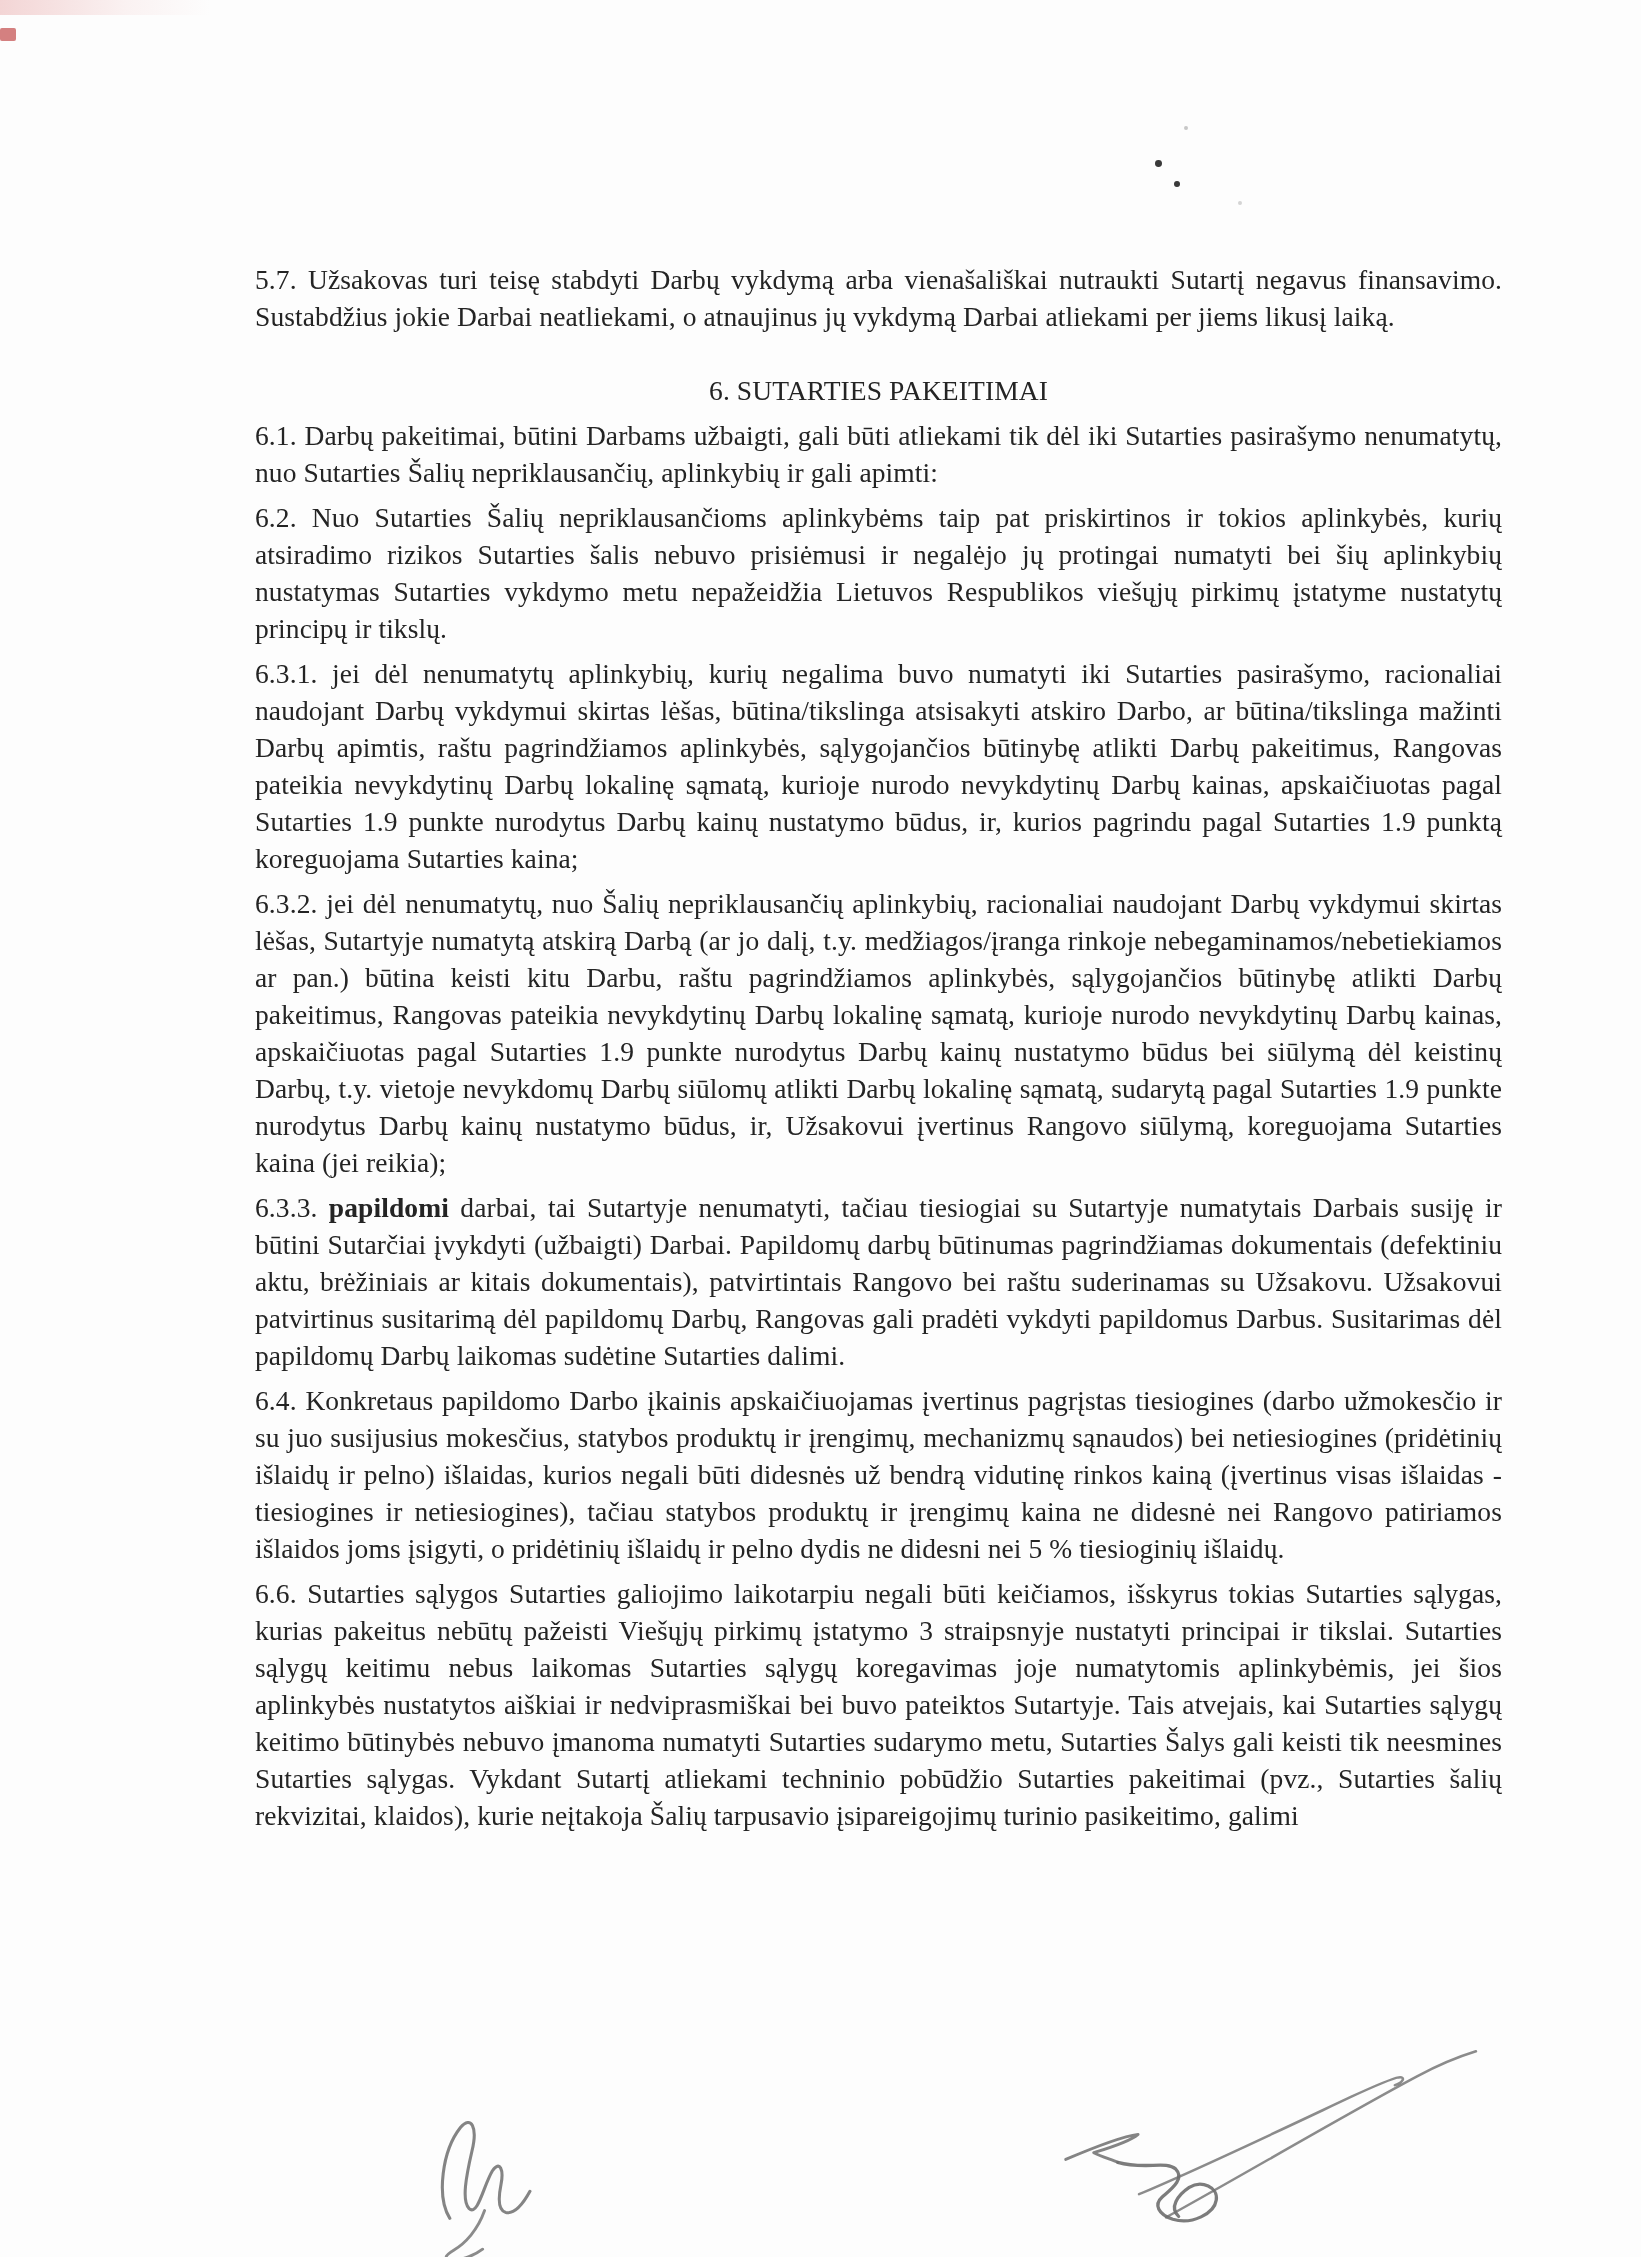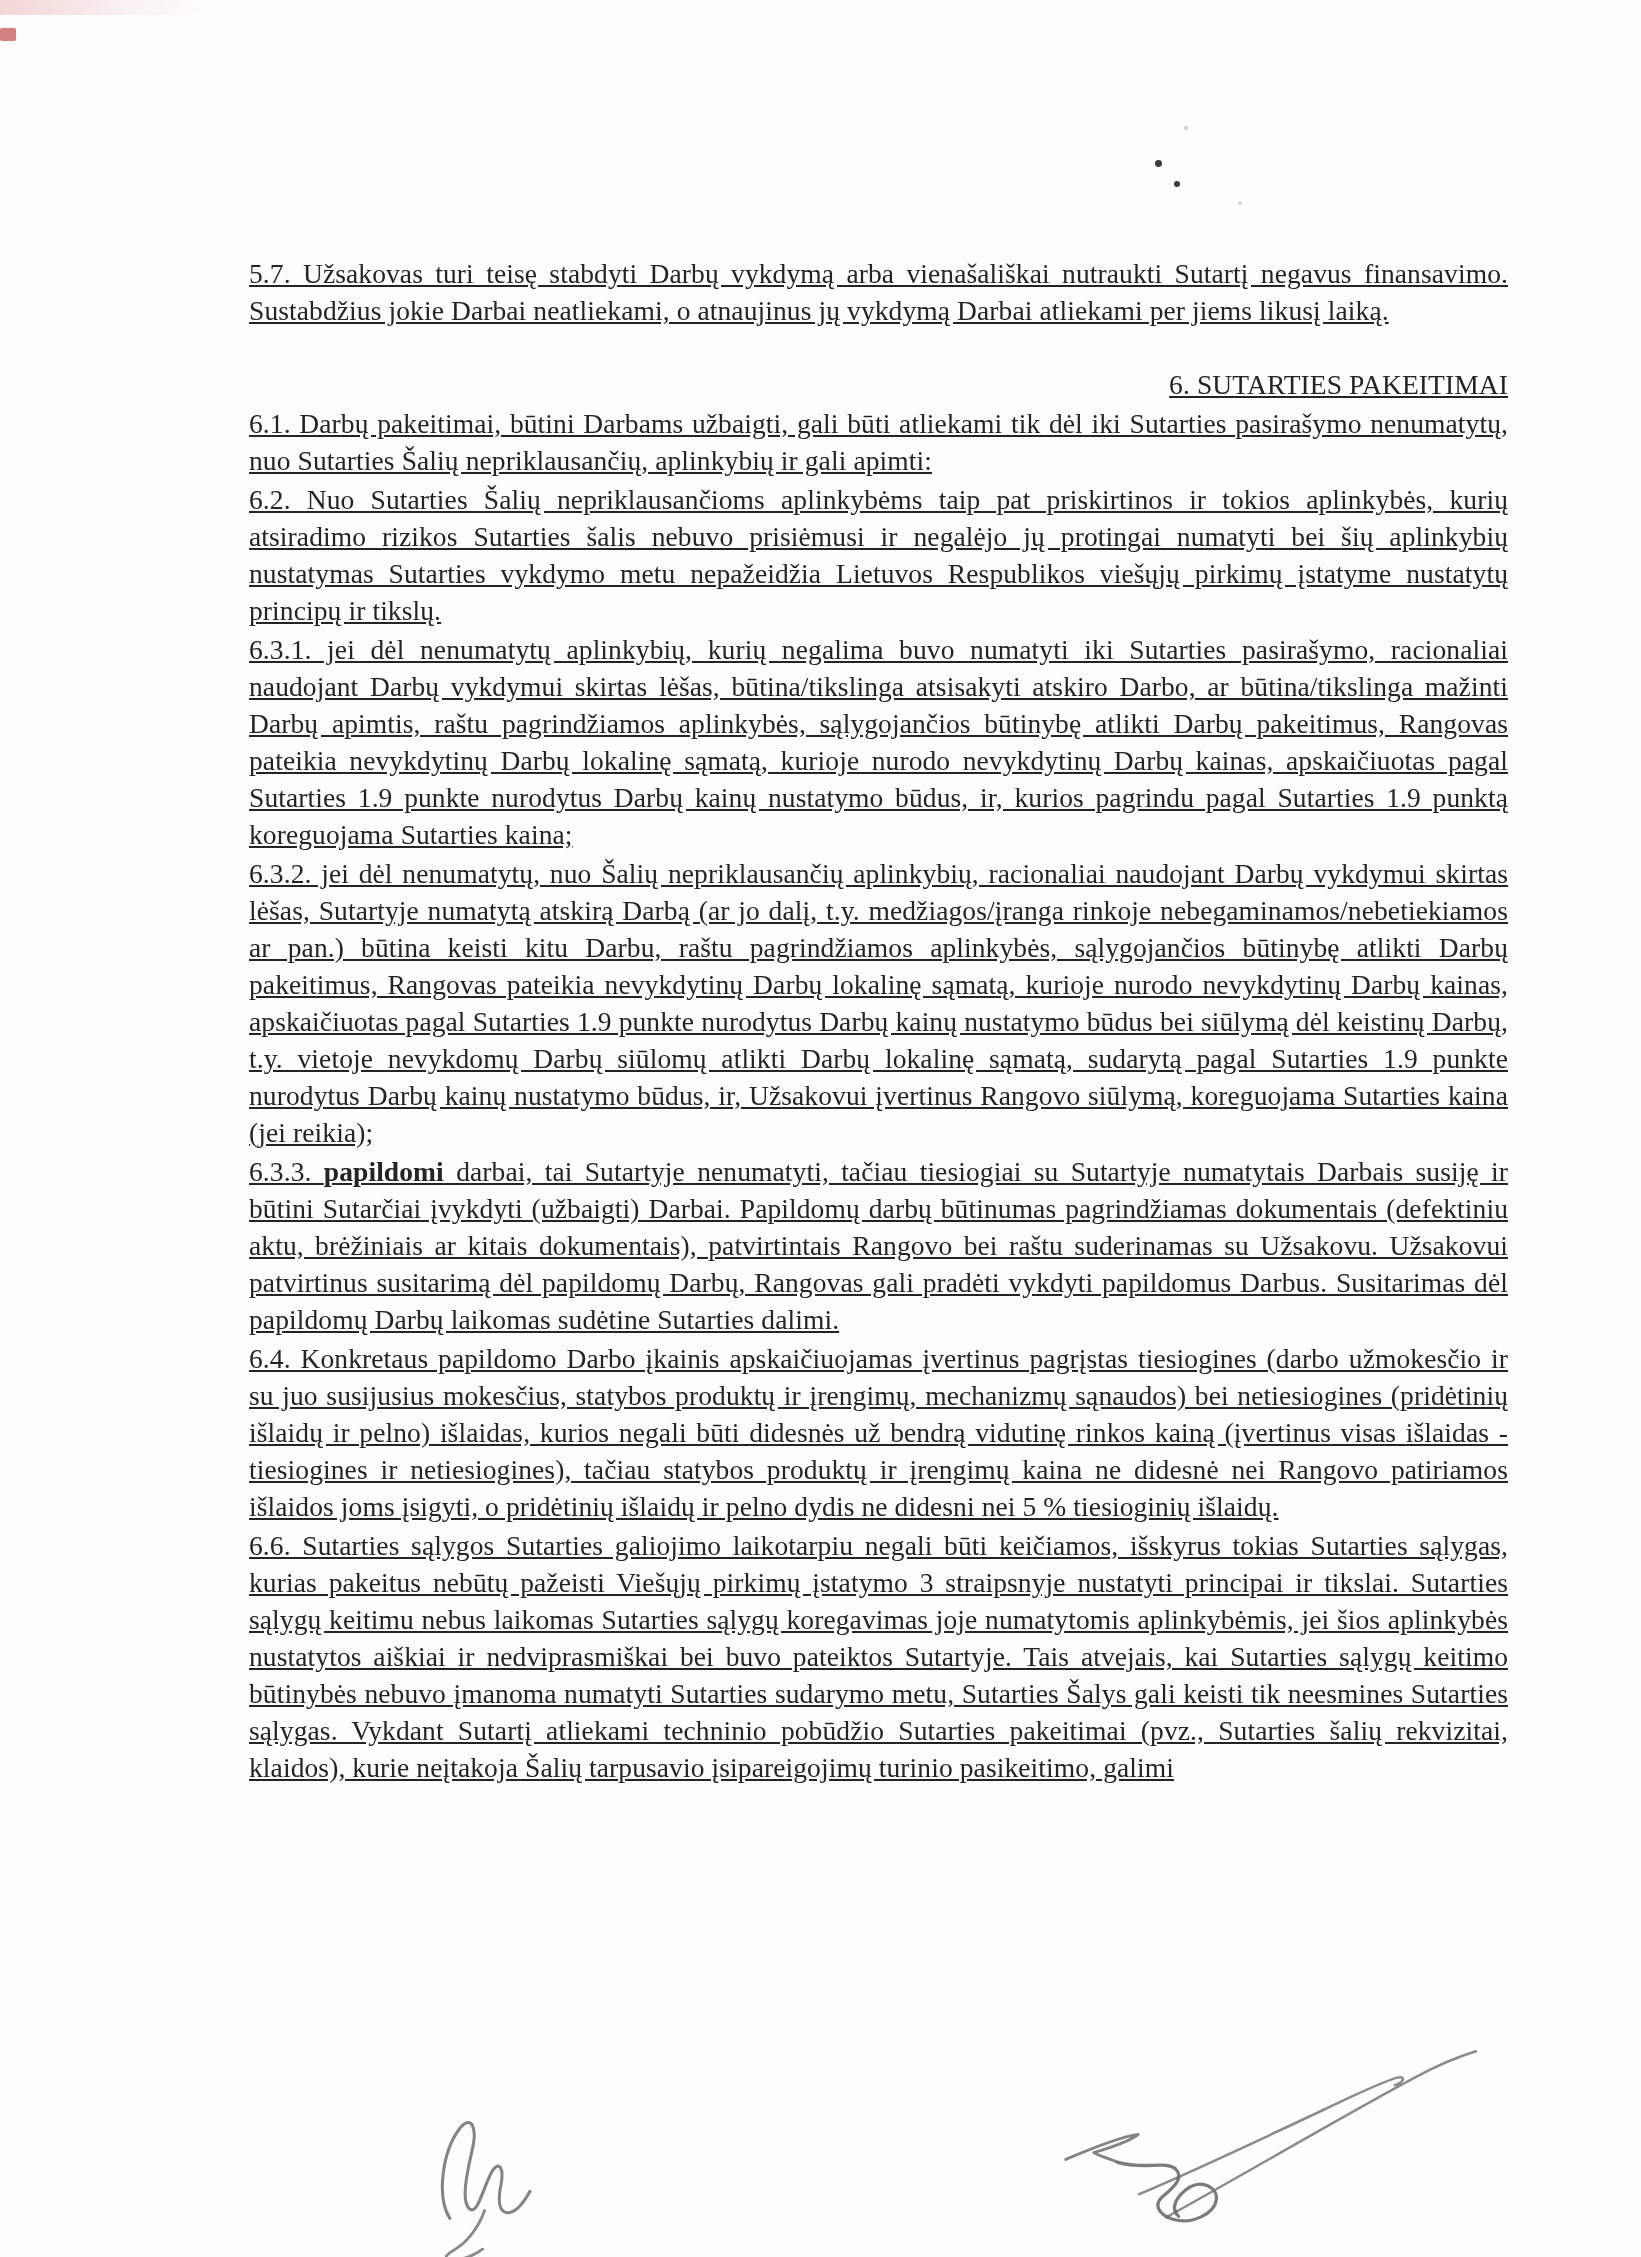--- a/index.html
+++ b/index.html
@@ -29,22 +29,22 @@
 
   
   .textblock {
     position: absolute; left: 247px; top: 253px; width: 1263px;
     color: #242424;
     font-size: 27.5px;
     line-height: 37px;
     text-align: justify;
     letter-spacing: 0.1px;
   }
-  .textblock p { margin: 2px; text-decoration: underline; }
-  .section-heading { margin-top: 37px !important; text-align: right; }
+  .textblock p { margin: 8px; }
+  .section-heading { margin-top: 37px !important; text-align: center; }
   .bold-word { font-weight: bold; }
 
   
   .ink { position: absolute; left: 0; top: 0; }
   .ink path { fill: none; stroke: #6e6e6e; stroke-linecap: round; stroke-linejoin: round; }
 </style>
 </head>
 <body>
 
 <div class="page">

